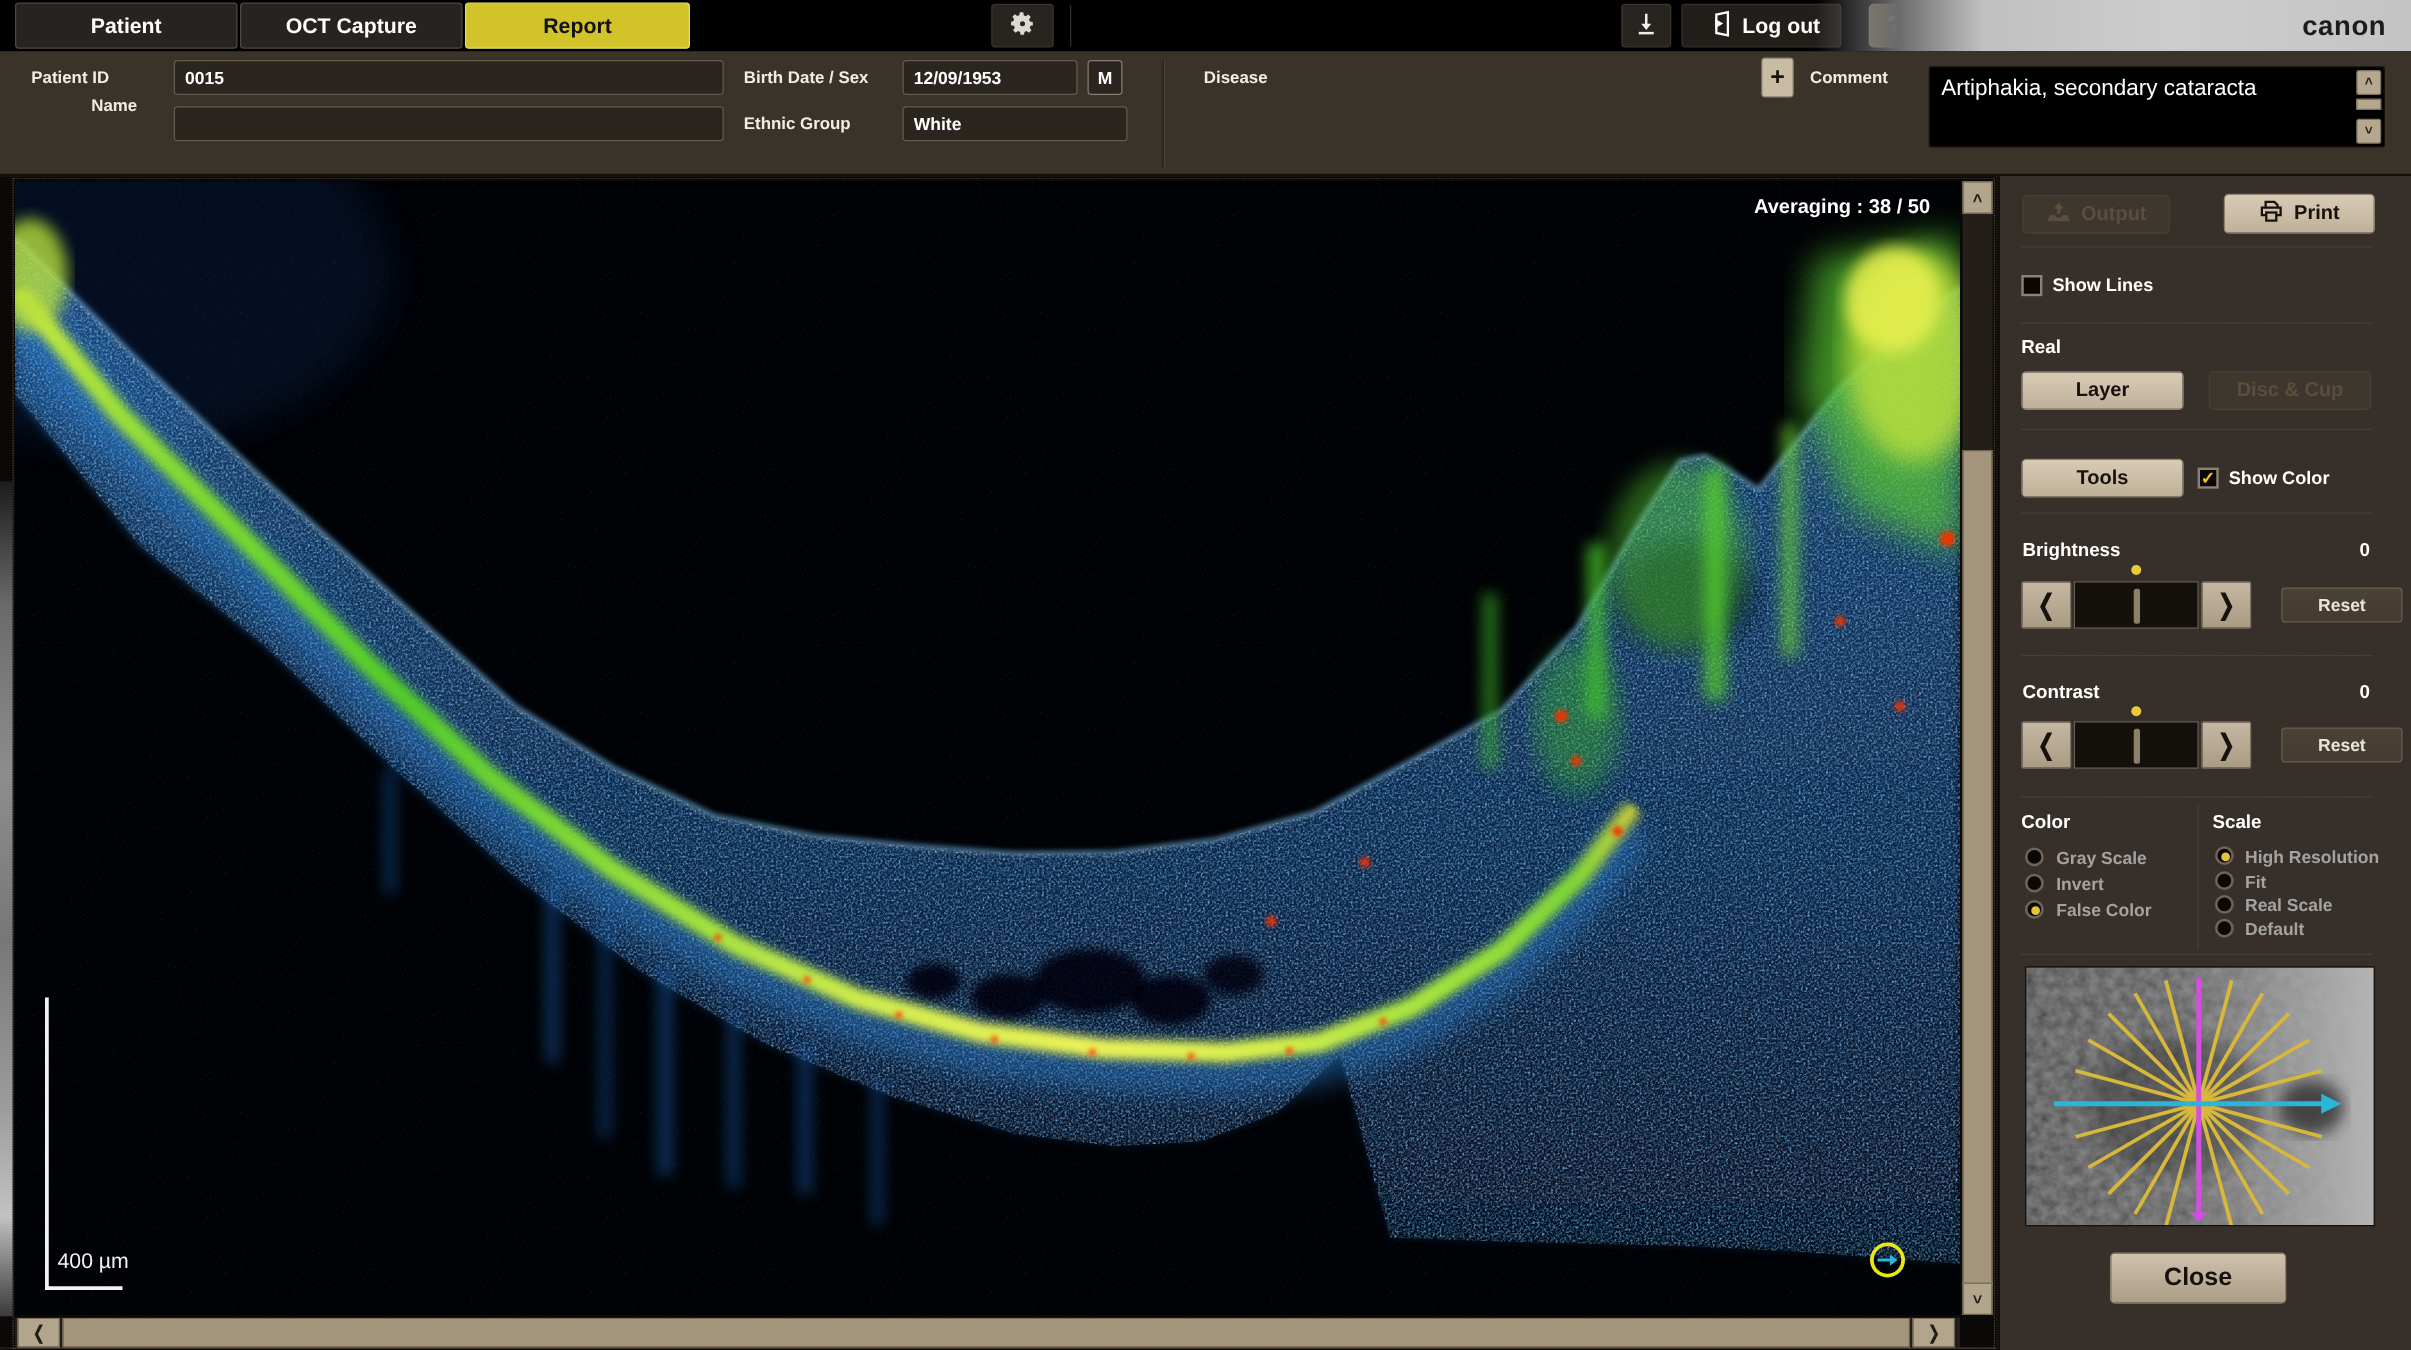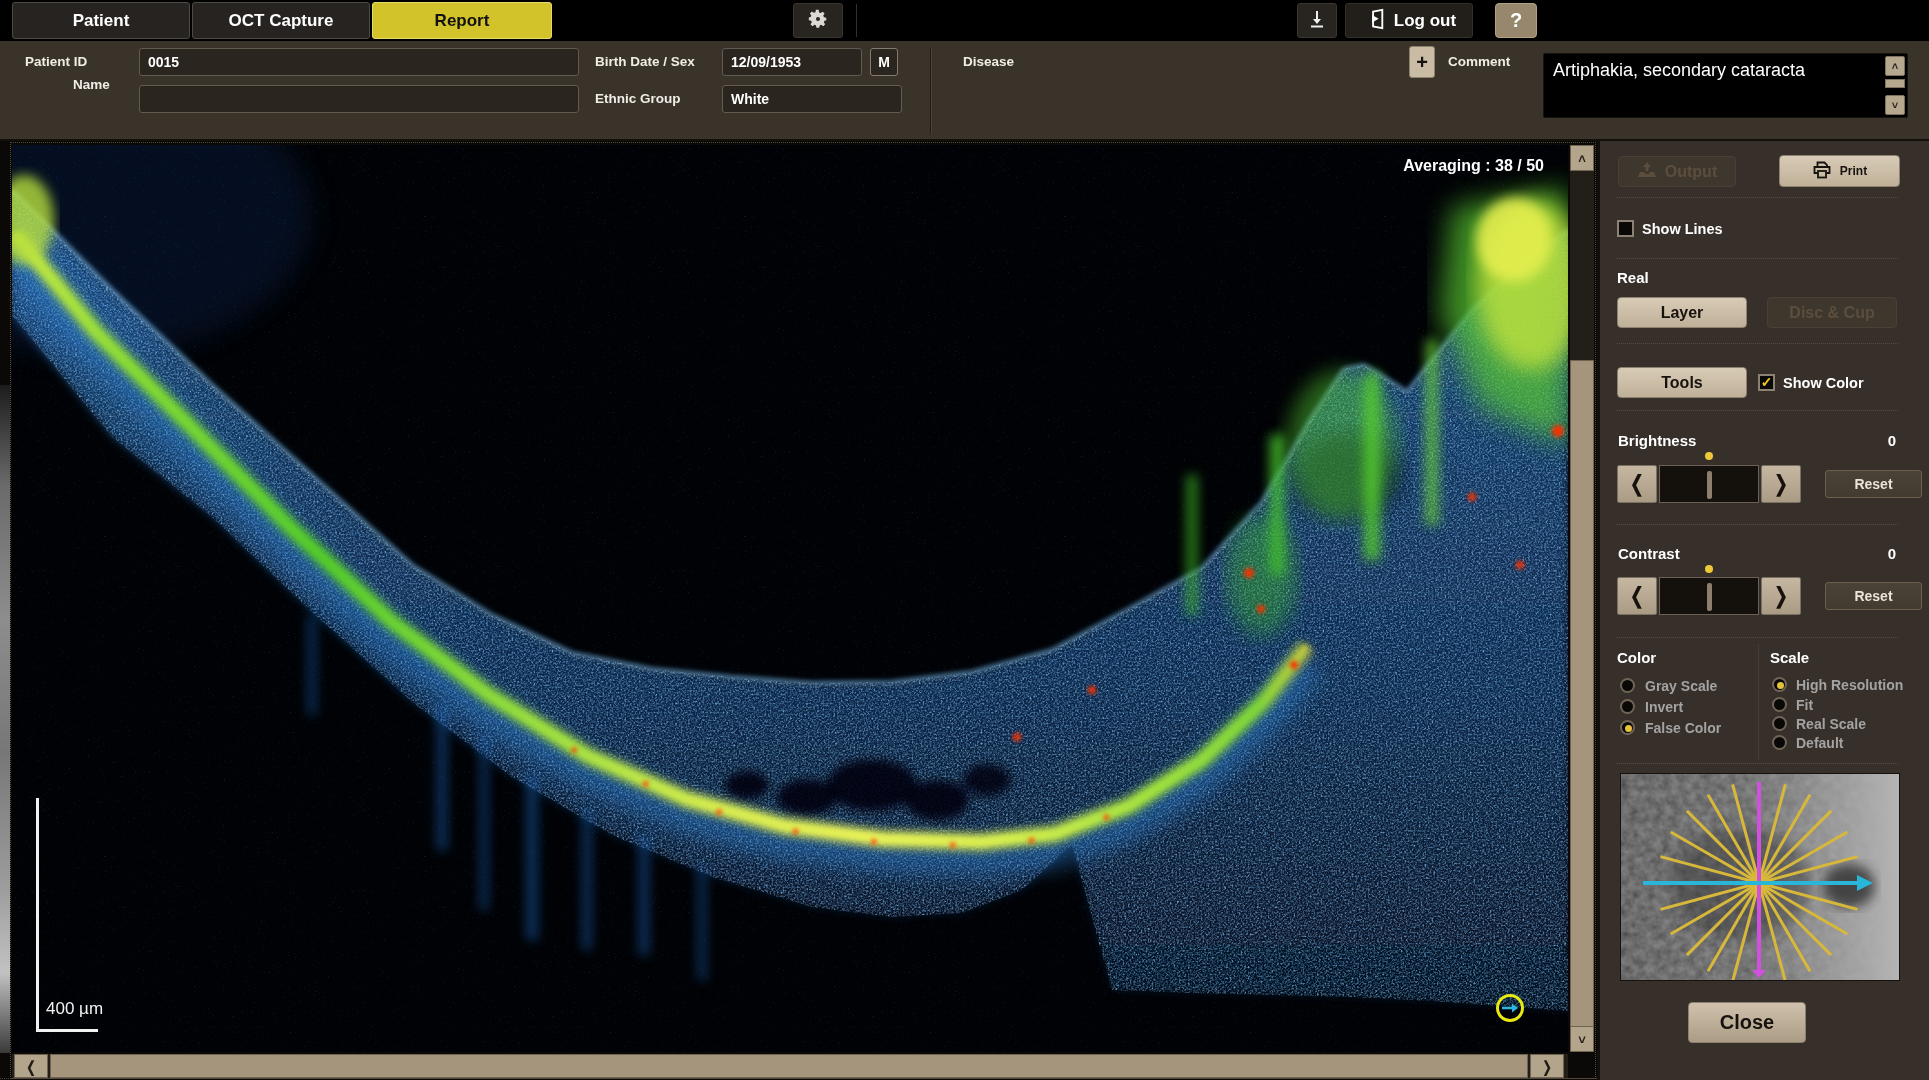--- a/index.html
+++ b/index.html
@@ -83,21 +83,21 @@
   .radio.on .dot { display:block; }
   .radiolabel { position:absolute; color:#a3a3a3; font-size:14px; font-weight:bold; cursor:pointer; white-space:nowrap; }
   .sliderbtn { position:absolute; width:40px; height:38px; background:linear-gradient(180deg,#c5b7a1,#a99b84); border:1px solid #7c7160;
                border-radius:2px; color:#17120d; font-size:22px; font-weight:bold; display:flex; align-items:center; justify-content:center; cursor:pointer; }
   .slidertrack { position:absolute; width:100px; height:38px; background:#14100c; border:1px solid #6b6156; cursor:pointer; }
   .sliderhandle { position:absolute; width:5px; height:28px; top:5px; background:#8d7f69; border-radius:2px; }
   .sliderdot { position:absolute; width:8px; height:8px; border-radius:50%; background:#edc938; }
   .resetbtn { position:absolute; width:97px; height:28px; background:linear-gradient(180deg,#4a4236,#433b30); border:1px solid #6b5f4e;
               border-radius:3px; color:#e9e4da; font-size:14px; font-weight:bold; display:flex; align-items:center; justify-content:center; cursor:pointer; }
   .thumbwrap { position:absolute; left:20px; top:632px; width:280px; height:208px; background:#2c2c2c; border:1px solid #15110e; }
-  .closebtn { position:absolute; left:88px; top:861px; width:118px; height:41px; background:linear-gradient(180deg,#cfc1ac,#ab9c85);
+  .closebtn { position:absolute; left:88px; top:861px; width:141px; height:41px; background:linear-gradient(180deg,#cfc1ac,#ab9c85);
               border:1px solid #8d8170; border-radius:4px; color:#17120d; font-size:20px; font-weight:bold;
               display:flex; align-items:center; justify-content:center; cursor:pointer; }
   .glyph { line-height:1; }
 </style>
 </head>
 <body>
 
 <div id="app">
 
   <div class="abs topbar">
@@ -137,20 +137,23 @@
             <path fill="none" stroke="#fff" stroke-width="2" d="M12 3 L22 1 L22 21 L12 19 Z"></path>
           </svg>
       </span>
       <span>Log out</span>
     </div>
 
     <div class="abs helpbtn" style="left:1495px;">
       <span>?</span>
     </div>
 
+    <div class="abs brandband">
+      <span class="brand">canon</span>
+    </div>
   </div>
 
   <div class="abs patientbar">
     <span class="abs plabel" style="left:25px;top:13px;">Patient ID</span>
     <input class="abs pinput" style="left: 139px; top: 7px; width: 440px; height: 28px;" value="0015">
     <span class="abs plabel" style="left:25px;top:36px;padding-left:48px;">Name</span>
     <input class="abs pinput" style="left: 139px; top: 44px; width: 440px; height: 28px;" value="">
 
     <span class="abs plabel" style="left:595px;top:13px;">Birth Date / Sex</span>
     <input class="abs pinput" style="left: 722px; top: 7px; width: 140px; height: 28px;" value="12/09/1953">
@@ -351,21 +354,21 @@
 
     <div class="btn disabled" style="left:18px;top:15px;width:118px;height:31px;font-size:16px;">
       <span class="glyph">
         <svg width="20" height="18" viewBox="0 0 20 18">
             <path fill="#5c4e3d" d="M10 1l4 5h-2.6v4h-2.8V6H6z"></path>
             <path fill="#5c4e3d" d="M3 11h4l1 2h4l1-2h4l2 5H1z"></path>
           </svg>
       </span>
       <span>Output</span>
     </div>
-    <div class="btn light" style="left:179px;top:14px;width:121px;height:32px;font-size:12px;">
+    <div class="btn light" style="left:179px;top:14px;width:121px;height:32px;font-size:16px;">
       <span class="glyph">
         <svg width="20" height="20" viewBox="0 0 20 20">
             <path fill="none" stroke="#17120d" stroke-width="1.8" d="M5.5 7V2.5h7L15 5v2"></path>
             <path fill="none" stroke="#17120d" stroke-width="1.8" d="M5.5 13H2.5V7h15v6h-3"></path>
             <rect x="6" y="11" width="8" height="6.5" fill="none" stroke="#17120d" stroke-width="1.8"></rect>
           </svg>
       </span>
       <span>Print</span>
     </div>
 

